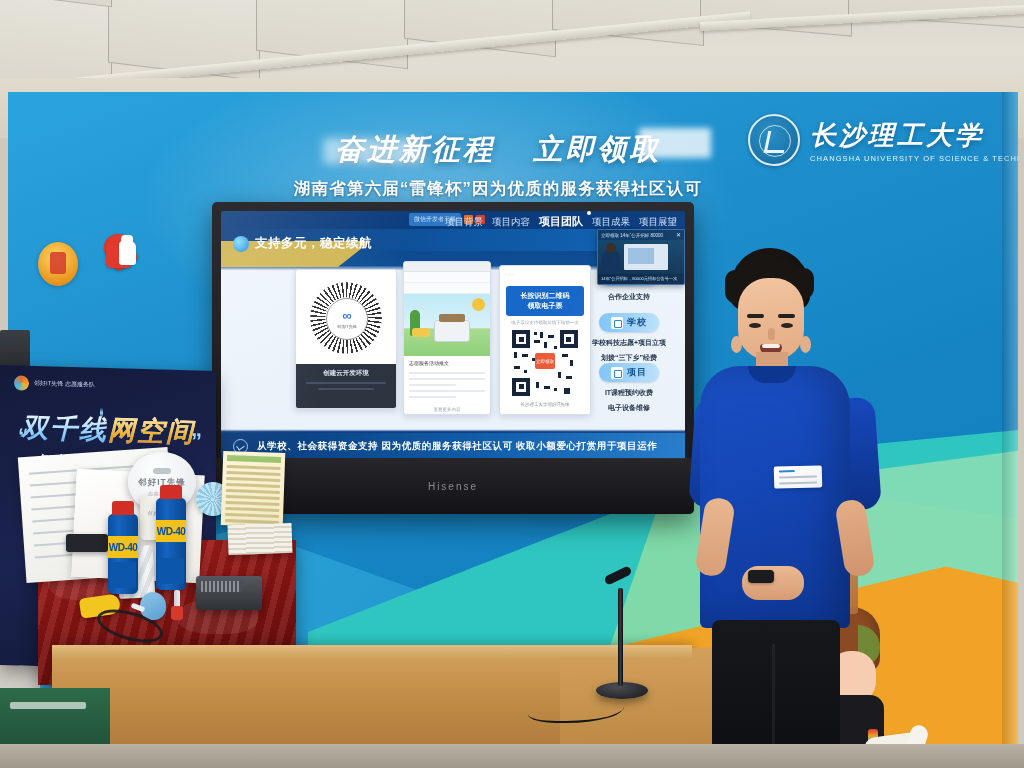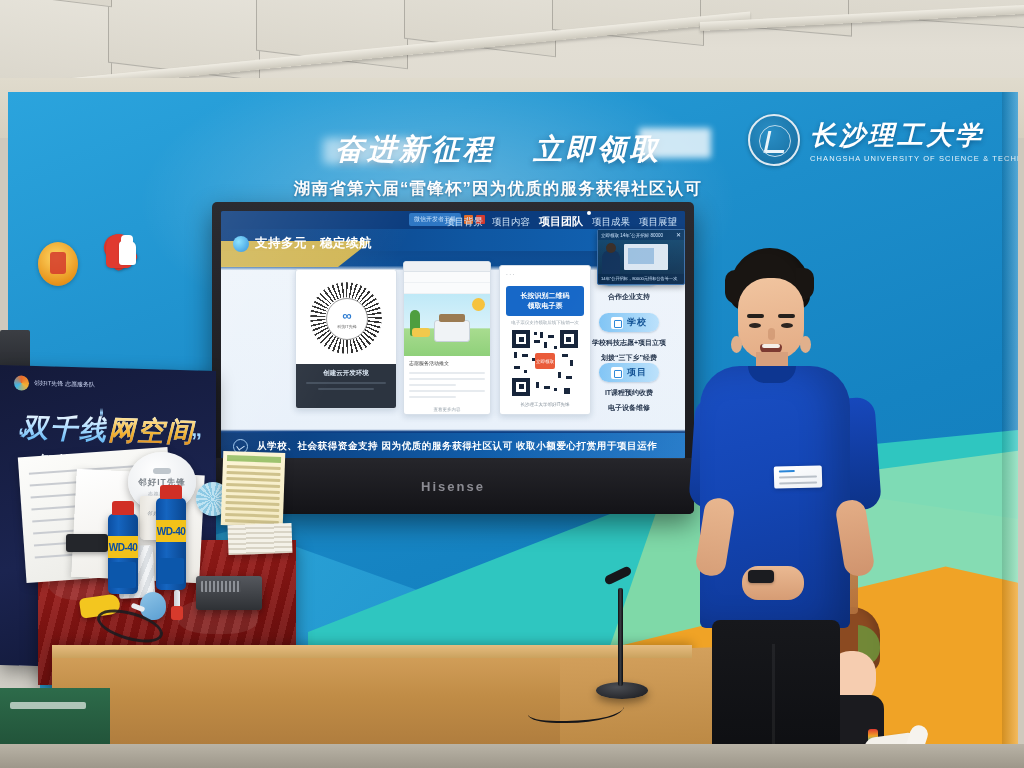--- a/index.html
+++ b/index.html
@@ -103,21 +103,21 @@
     background:linear-gradient(180deg,#e03a2f,#f0a326 50%,#2fc6c0);border-radius:3px;}
 
   
   .tv{position:absolute;left:212px;top:202px;width:482px;height:312px;
     background:linear-gradient(180deg,#2b2b30,#17171b);border-radius:5px;
     box-shadow:0 10px 26px rgba(0,0,0,.45);padding:9px 9px 0 9px;box-sizing:border-box;}
   .tv-screen{position:relative;width:464px;height:248px;background:#0a2a55;overflow:hidden;border-radius:2px;}
   .tv-chin{position:absolute;left:0;bottom:0;width:482px;height:56px;
     background:linear-gradient(180deg,#26262b,#131317);border-radius:0 0 5px 5px;
     display:flex;align-items:center;justify-content:center;}
-  .tv-brand{color:#8b8b92;font-size:13px;letter-spacing:2px;font-weight:bold;}
+  .tv-brand{color:#8b8b92;font-size:10px;letter-spacing:2px;font-weight:normal;}
   .tv-glare{position:absolute;left:0;top:0;width:100%;height:100%;pointer-events:none;
     background:linear-gradient(118deg,rgba(255,255,255,.13) 0%,rgba(255,255,255,0) 34%,
       rgba(255,255,255,0) 66%,rgba(255,255,255,.07) 100%);z-index:40;}
   .tv-stand{position:absolute;left:250px;top:512px;width:14px;height:14px;background:#1b1b20;}
 
   
   .slide{position:absolute;inset:0;background:linear-gradient(180deg,#0d3f80 0%,#0e4f96 22%,#eef4fb 24%,#e9f1fa 88%,#0c3f85 89%);}
   .sl-topbar{position:absolute;left:0;top:0;width:100%;height:22px;background:#0b3c7e;}
   .sl-title{position:absolute;left:12px;top:24px;display:flex;align-items:center;gap:6px;z-index:5;}
   .sl-tico{width:16px;height:16px;border-radius:50%;

